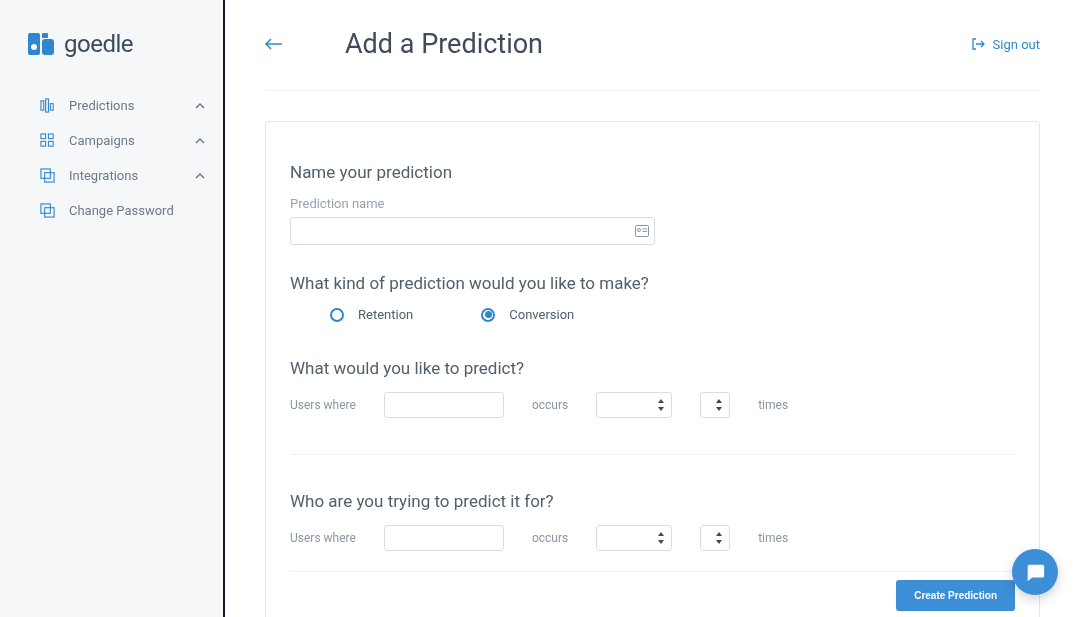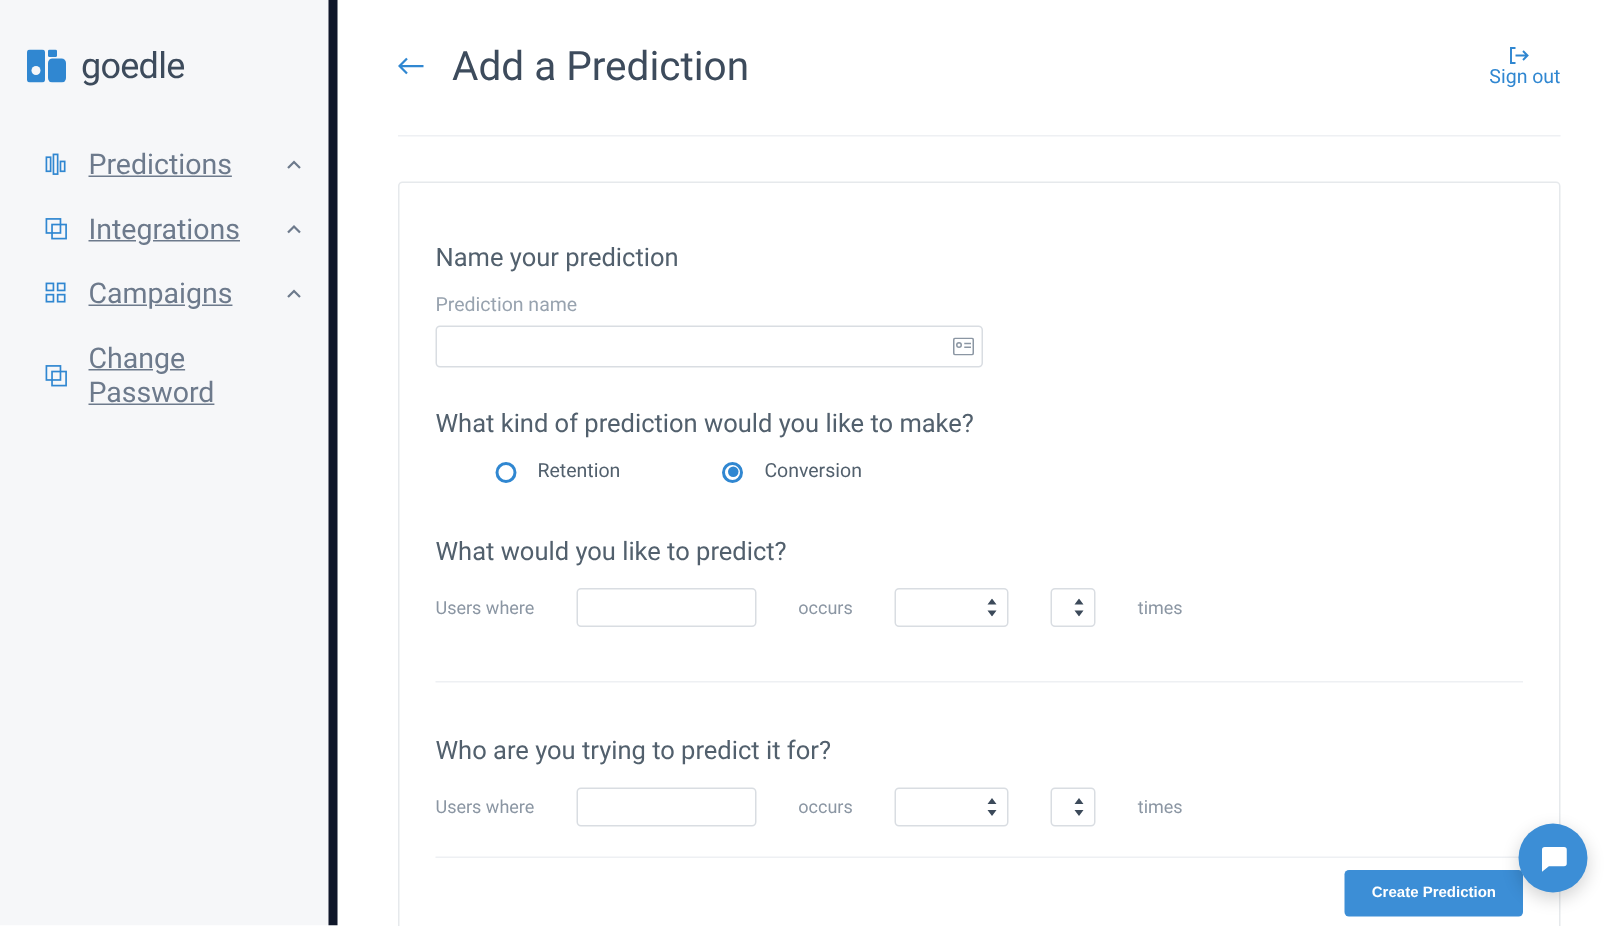--- a/index.html
+++ b/index.html
@@ -9,22 +9,22 @@
   color: #333;
   width: 1080px;
   height: 617px;
   overflow: hidden;
   display: flex;
 }
 .sidebar {
   width: 225px;
   height: 100%;
   background: #f6f7f9;
-  padding: 30px 0 0 0;
-  border-right: 6px solid #0f172a;
+  padding: 30px 0 0 10px;
+  border-right: 2px solid #0f172a;
 }
 .brand {
   display: flex;
   align-items: center;
   padding: 0 18px 30px 18px;
 }
 .brand-logo {
   width: 26px;
   height: 22px;
   margin-right: 10px;
@@ -33,23 +33,22 @@
   font-size: 24px;
   font-weight: 400;
   color: #3d4b5c;
   letter-spacing: -0.5px;
 }
 .nav-item {
   display: flex;
   align-items: center;
   padding: 10px 18px 10px 30px;
   cursor: pointer;
-  font-size: 19px;
+  font-size: 13px;
   color: #6d7a8c;
-  text-decoration: underline;
 }
 .nav-icon {
   width: 15px;
   height: 15px;
   margin-right: 14px;
   color: #3087d1;
   stroke: #3087d1;
   flex-shrink: 0;
 }
 .nav-label { flex: 1; }
@@ -64,40 +63,39 @@
   overflow-y: auto;
   position: relative;
 }
 .top-row {
   display: flex;
   align-items: center;
   justify-content: space-between;
   padding-bottom: 30px;
   border-bottom: 1px solid #eef0f3;
 }
-.title-wrap { display: flex; align-items: center; }
+.title-wrap { display: flex; align-items: center; gap: 44px; }
 .back-arrow {
   width: 18px;
   height: 14px;
   color: #3087d1;
   margin-right: 18px;
   cursor: pointer;
 }
 .page-title {
   font-size: 27px;
   font-weight: 400;
   color: #3d4b5c;
 }
 .signout {
   display: flex;
   align-items: center;
   color: #3087d1;
   font-size: 13px;
   cursor: pointer;
-  flex-direction: column;
 }
 .signout-icon {
   width: 14px;
   height: 14px;
   margin-right: 8px;
 }
 .card {
   border: 1px solid #e6e9ec;
   margin-top: 30px;
   padding: 40px 24px 0 24px;
@@ -195,37 +193,37 @@
         <rect x="11" y="6" width="3" height="7"></rect>
     </svg>
     <span class="nav-label">Predictions</span>
     <svg class="nav-chevron" viewBox="0 0 10 10" fill="none" stroke="currentColor" stroke-width="1.5">
       <path d="M1 7 L5 3 L9 7"></path>
     </svg>
   </div>
 
   <div class="nav-item">
     <svg class="nav-icon" viewBox="0 0 16 16" fill="none" stroke="currentColor" stroke-width="1.2">
-      <rect x="1" y="1" width="10" height="10"></rect>
-        <rect x="5" y="5" width="10" height="10"></rect>
-    </svg>
-    <span class="nav-label">Integrations</span>
-    <svg class="nav-chevron" viewBox="0 0 10 10" fill="none" stroke="currentColor" stroke-width="1.5">
-      <path d="M1 7 L5 3 L9 7"></path>
-    </svg>
-  </div>
-
-  <div class="nav-item">
-    <svg class="nav-icon" viewBox="0 0 16 16" fill="none" stroke="currentColor" stroke-width="1.2">
       <rect x="1" y="1" width="5" height="5"></rect>
         <rect x="9" y="1" width="5" height="5"></rect>
         <rect x="1" y="9" width="5" height="5"></rect>
         <rect x="9" y="9" width="5" height="5"></rect>
     </svg>
     <span class="nav-label">Campaigns</span>
+    <svg class="nav-chevron" viewBox="0 0 10 10" fill="none" stroke="currentColor" stroke-width="1.5">
+      <path d="M1 7 L5 3 L9 7"></path>
+    </svg>
+  </div>
+
+  <div class="nav-item">
+    <svg class="nav-icon" viewBox="0 0 16 16" fill="none" stroke="currentColor" stroke-width="1.2">
+      <rect x="1" y="1" width="10" height="10"></rect>
+        <rect x="5" y="5" width="10" height="10"></rect>
+    </svg>
+    <span class="nav-label">Integrations</span>
     <svg class="nav-chevron" viewBox="0 0 10 10" fill="none" stroke="currentColor" stroke-width="1.5">
       <path d="M1 7 L5 3 L9 7"></path>
     </svg>
   </div>
 
   <div class="nav-item">
     <svg class="nav-icon" viewBox="0 0 16 16" fill="none" stroke="currentColor" stroke-width="1.2">
       <rect x="1" y="1" width="10" height="10"></rect>
         <rect x="5" y="5" width="10" height="10"></rect>
     </svg>

